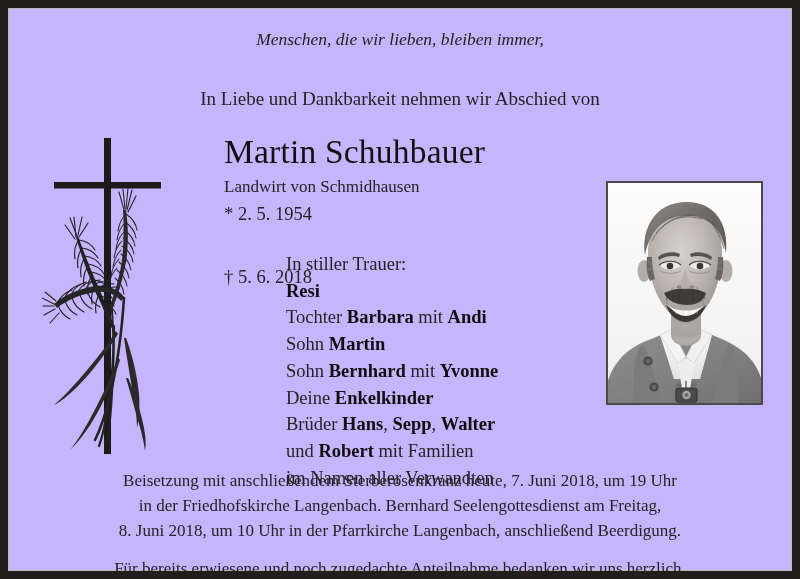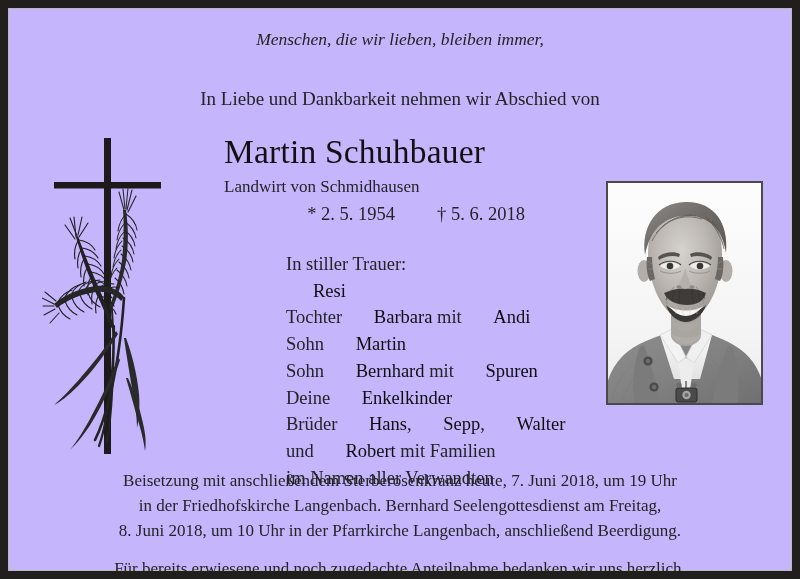--- a/index.html
+++ b/index.html
@@ -80,35 +80,36 @@
     margin-top: 6px;
     color: #242424;
   }
   .dates-row {
     margin-top: 7px;
     font-size: 18.5px;
     color: #242424;
     display: flex;
     justify-content: center;
     gap: 42px;
+    flex-direction: column;
   }
   .dates-row span { white-space: nowrap; }
 
   
   .mourners {
     position: absolute;
     left: 278px;
     top: 243px;
     font-size: 18.5px;
     line-height: 1.445;
     color: #242424;
     text-align: left;
   }
   .mourners div { white-space: nowrap; }
-  .mourners b { font-weight: normal; color: #0f0f0f; margin-left: 27px; }
+  .mourners b { font-weight: bold; color: #0f0f0f; }
 
   
   .footer {
     position: absolute;
     left: 22px;
     top: 460px;
     width: 740px;
     text-align: center;
     font-size: 17px;
     line-height: 1.48;
@@ -169,21 +170,21 @@
 
     <div class="mourners">
       <div>In stiller Trauer:</div>
 
       <div><b>Resi</b></div>
 
       <div><span>Tochter </span><b>Barbara</b><span> mit </span><b>Andi</b></div>
 
       <div><span>Sohn </span><b>Martin</b></div>
 
-      <div><span>Sohn </span><b>Bernhard</b><span> mit </span><b>Spuren</b></div>
+      <div><span>Sohn </span><b>Bernhard</b><span> mit </span><b>Yvonne</b></div>
 
       <div><span>Deine </span><b>Enkelkinder</b></div>
 
       <div><span>Brüder </span><b>Hans</b><span>, </span><b>Sepp</b><span>, </span><b>Walter</b></div>
 
       <div><span>und </span><b>Robert</b><span> mit Familien</span></div>
 
       <div>im Namen aller Verwandten</div>
     </div>
 

